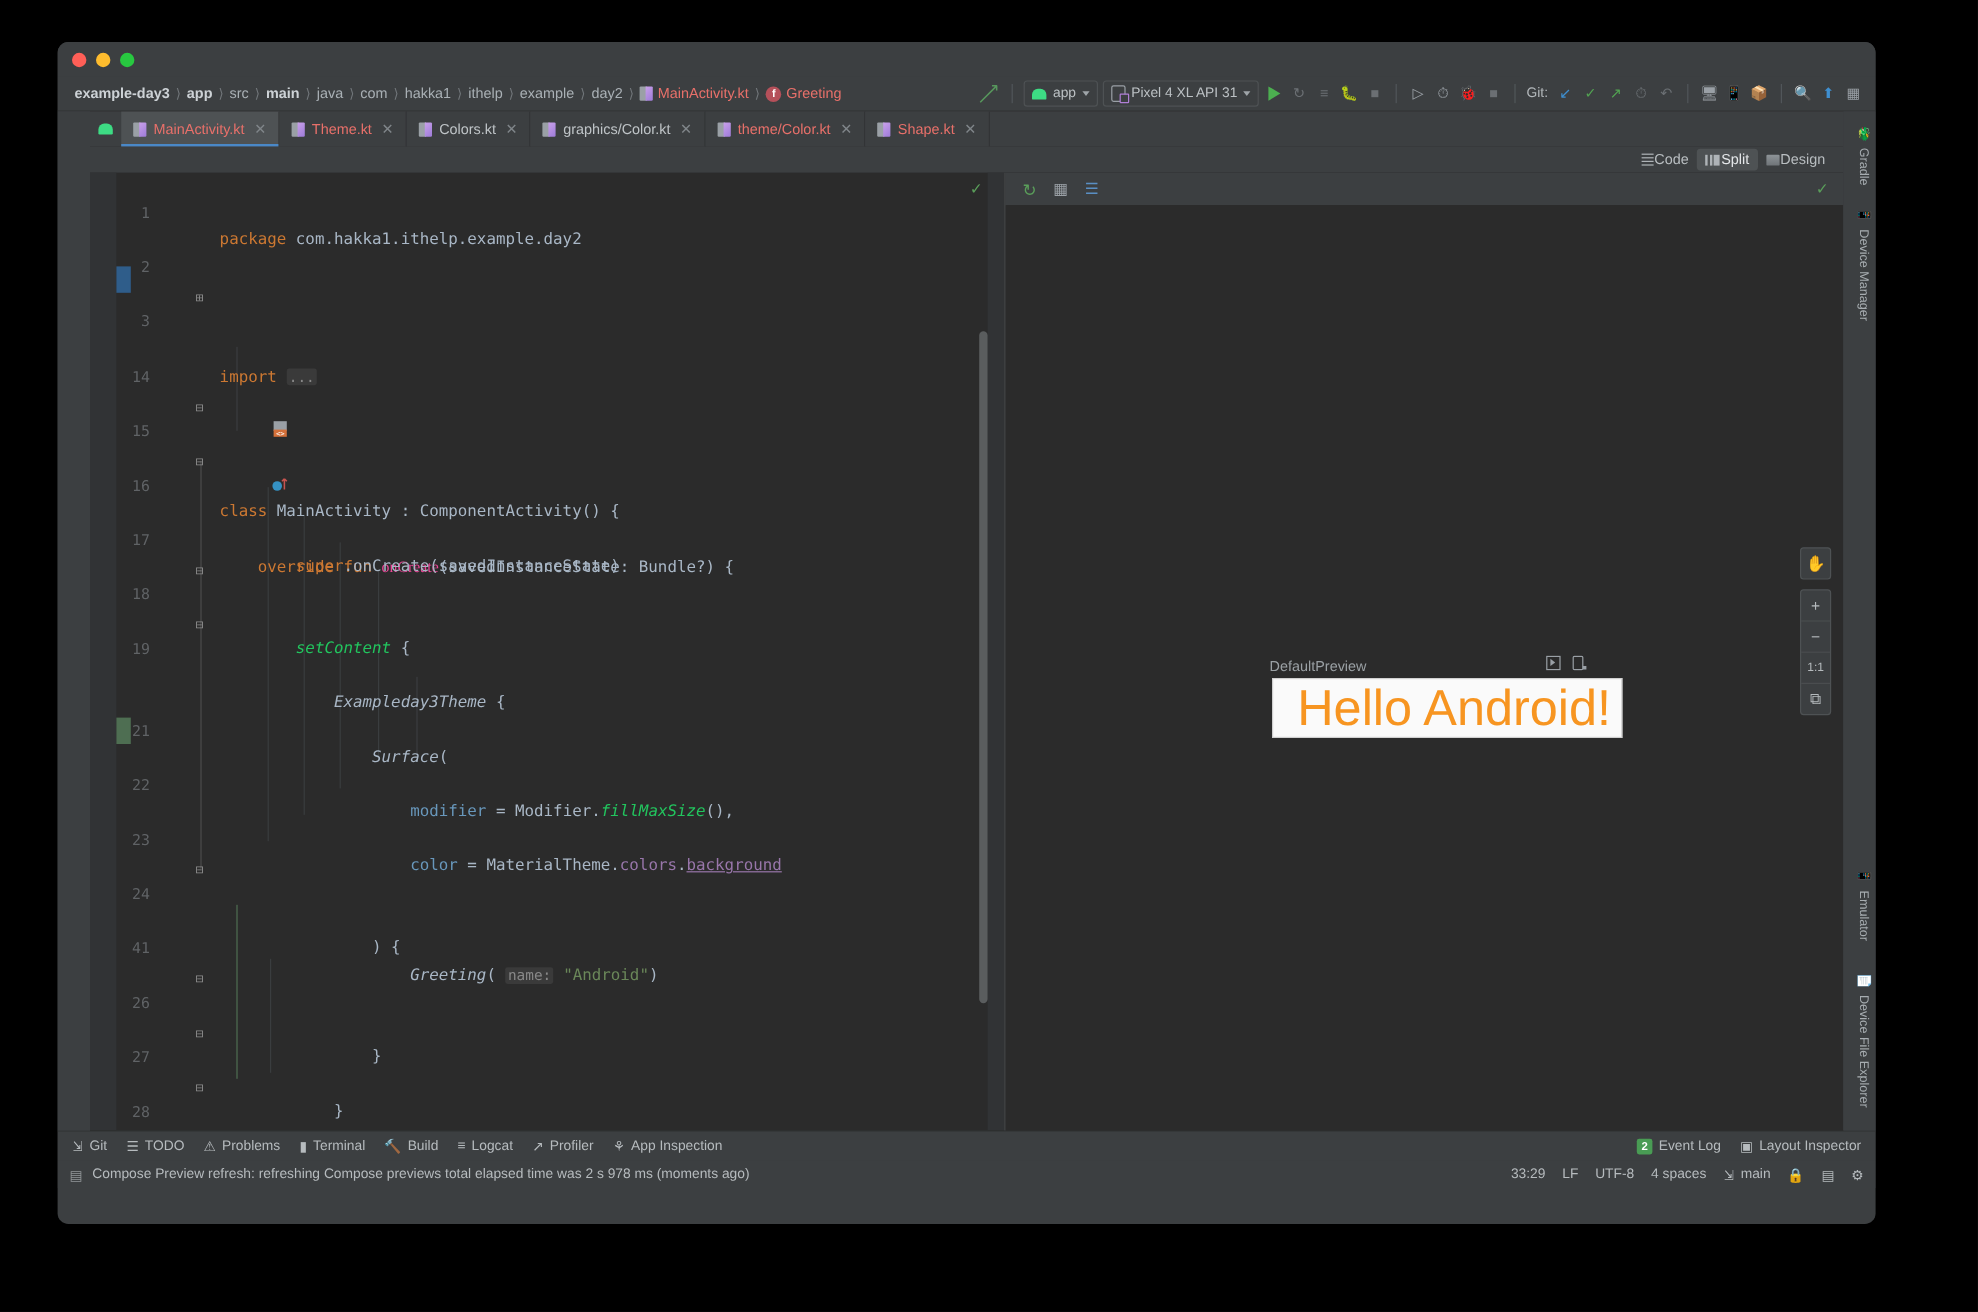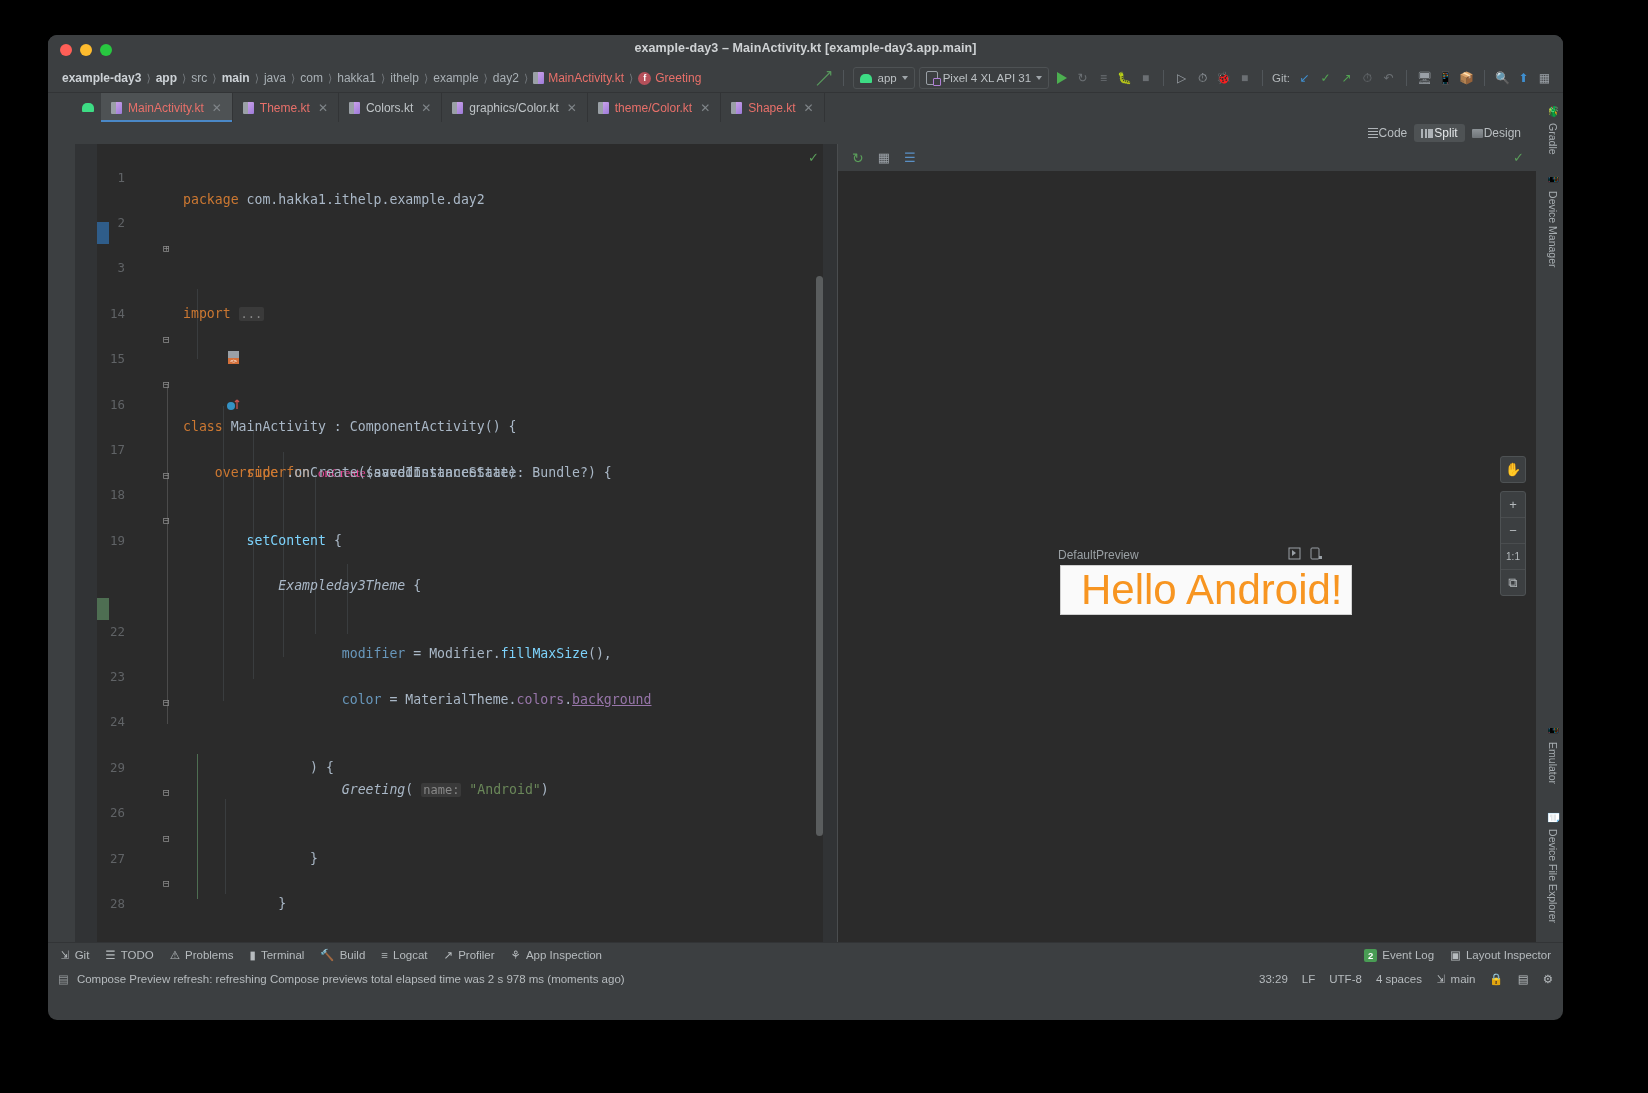--- a/index.html
+++ b/index.html
@@ -98,21 +98,21 @@
   .gutterbar{position:absolute;left:0;top:0;bottom:0;width:22px;background:#313335;}
   .codearea{position:absolute;left:0;top:0;right:0;bottom:0;
     font-family:"DejaVu Sans Mono",monospace;font-size:13.2px;line-height:22.7px;}
   .ln{position:relative;height:22.7px;white-space:pre;}
   .ln .num{position:absolute;left:0;width:50px;text-align:right;color:#606366;font-size:12.4px;}
   .ln .code{position:absolute;left:108px;}
 
   .tk-kw{color:#cc7832;}
   .tk-txt{color:#a9b7c6;}
   .tk-fn{color:#ec4899;font-family:Liberation Serif, serif;}
-  .tk-fn-it{color:#7dd3fc;}
+  .tk-fn-it{color:#22c55e;font-style:italic;}
   .tk-str{color:#6a8759;}
   .tk-com{color:#808080;}
   .tk-it{color:#a9b7c6;font-style:italic;}
   .tk-prop{color:#9876aa;}
   .tk-propu{color:#9876aa;text-decoration:underline;}
   .tk-param{color:#6897bb;}
   .tk-hint{color:#888;background:#3a3a3a;border-radius:2px;padding:0 2px;font-size:12px;}
 
   .fold{position:absolute;left:88px;color:#8c8c8c;font-size:11px;}
   .foldline{position:absolute;left:92px;width:1px;background:#4b4b4b;}
@@ -155,21 +155,20 @@
 <body>
 
 <div class="window">
 
   <div class="titlebar">
     <div class="lights">
       <span class="light l-red"></span>
       <span class="light l-yel"></span>
       <span class="light l-grn"></span>
     </div>
-    <div class="title-text">example-day3 – MainActivity.kt [example-day3.app.main]</div>
   </div>
 
   <div class="toolbar">
     <div class="crumbs">
       <span class="crumb b">example-day3</span>
       <span class="sep">⟩</span>
       <span class="crumb b">app</span>
       <span class="sep">⟩</span>
       <span class="crumb">src</span>
       <span class="sep">⟩</span>
@@ -379,35 +378,39 @@
             <div class="ln" style="top:158.9px">
               <span class="num">18</span>
               <span class="fold" style="top:3px">⊟</span>
               <span class="code">        <span class="tk-fn-it">setContent</span> <span class="tk-txt">{</span></span>
             </div>
             <div class="ln" style="top:181.6px">
               <span class="num">19</span>
               <span class="fold" style="top:3px">⊟</span>
               <span class="code">            <span class="tk-it">Exampleday3Theme</span> <span class="tk-txt">{</span></span>
             </div>
+            <div class="ln" style="top:227px">
+              <span class="num">21</span>
+              <span class="code">                <span class="tk-it">Surface</span><span class="tk-txt">(</span></span>
+            </div>
             <div class="ln" style="top:249.7px">
               <span class="num">22</span>
               <span class="code">                    <span class="tk-param">modifier</span> <span class="tk-txt">= Modifier.</span><span class="tk-fn-it">fillMaxSize</span><span class="tk-txt">(),</span></span>
             </div>
             <div class="ln" style="top:272.4px">
               <span class="num">23</span>
               <span class="code">                    <span class="tk-param">color</span> <span class="tk-txt">= MaterialTheme.</span><span class="tk-prop">colors</span><span class="tk-txt">.</span><span class="tk-propu">background</span></span>
             </div>
             <div class="ln" style="top:295.1px">
               <span class="num">24</span>
               <span class="fold" style="top:3px">⊟</span>
               <span class="code">                <span class="tk-txt">) {</span></span>
             </div>
             <div class="ln" style="top:317.8px">
-              <span class="num">29</span>
+              <span class="num">41</span>
               <span class="code">                    <span class="tk-it">Greeting</span><span class="tk-txt">(</span> <span class="tk-hint">name:</span> <span class="tk-str">"Android"</span><span class="tk-txt">)</span></span>
             </div>
             <div class="ln" style="top:340.5px">
               <span class="num">26</span>
               <span class="fold" style="top:3px">⊟</span>
               <span class="code">                <span class="tk-txt">}</span></span>
             </div>
             <div class="ln" style="top:363.2px">
               <span class="num">27</span>
               <span class="fold" style="top:3px">⊟</span>

